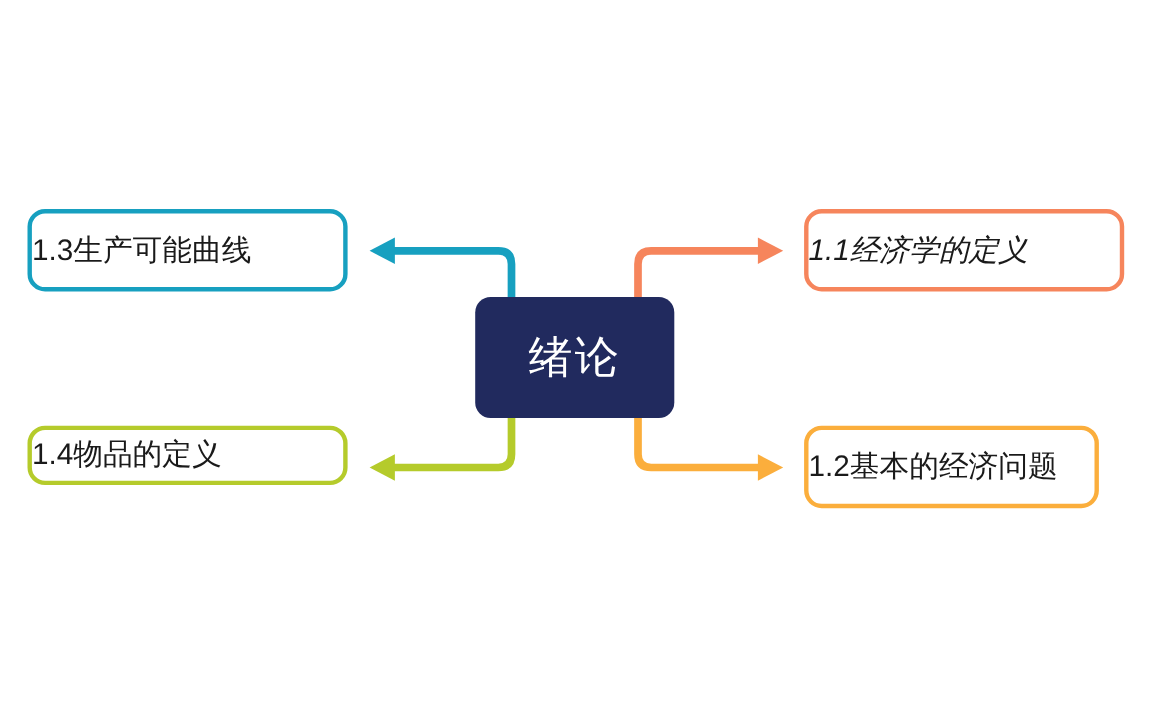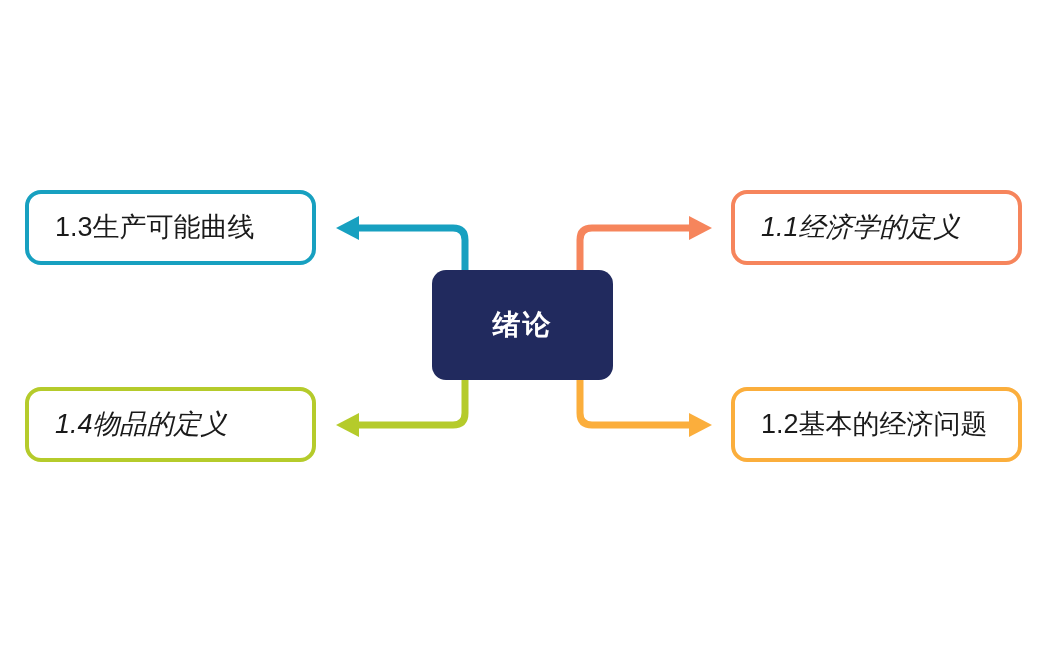--- a/index.html
+++ b/index.html
@@ -41,71 +41,69 @@
     border-radius: 16px;
     display: flex;
     align-items: center;
   }
   .leaf-label {
     font-size: 27px;
     line-height: 1.1;
     color: #1a1a1a;
     white-space: nowrap;
     font-weight: 400;
-    padding-left: 26px;
     letter-spacing: 0px;
   }
 
   #node-1-3 {
     left: 25px;
     top: 190px;
     width: 291px;
     height: 75px;
     border-color: #17a0c0;
   }
   #node-1-4 {
     left: 25px;
     top: 387px;
     width: 291px;
-    height: 75px;
+    height: 54px;
     border-color: #b5cb2b;
-    font-style: italic;
   }
   #node-1-1 {
     left: 731px;
     top: 190px;
     width: 291px;
     height: 75px;
     border-color: #f6855c;
     font-style: italic;
   }
   #node-1-2 {
     left: 731px;
     top: 387px;
-    width: 291px;
+    width: 268px;
     height: 75px;
     border-color: #fbae3c;
   }
 
   #node-center {
     position: absolute;
     left: 432px;
     top: 270px;
     width: 181px;
     height: 110px;
     background: #212a5e;
     border-radius: 14px;
     display: flex;
     align-items: center;
     justify-content: center;
   }
   #center-label {
     color: #ffffff;
-    font-size: 28px;
-    font-weight: 700;
+    font-size: 40px;
+    font-weight: 400;
     letter-spacing: 2px;
     line-height: 1;
   }
 </style>
 </head>
 <body>
 
 <div id="diagram-canvas">
 
   <svg id="connector-layer" viewBox="0 0 1046 650" width="1046" height="650">

